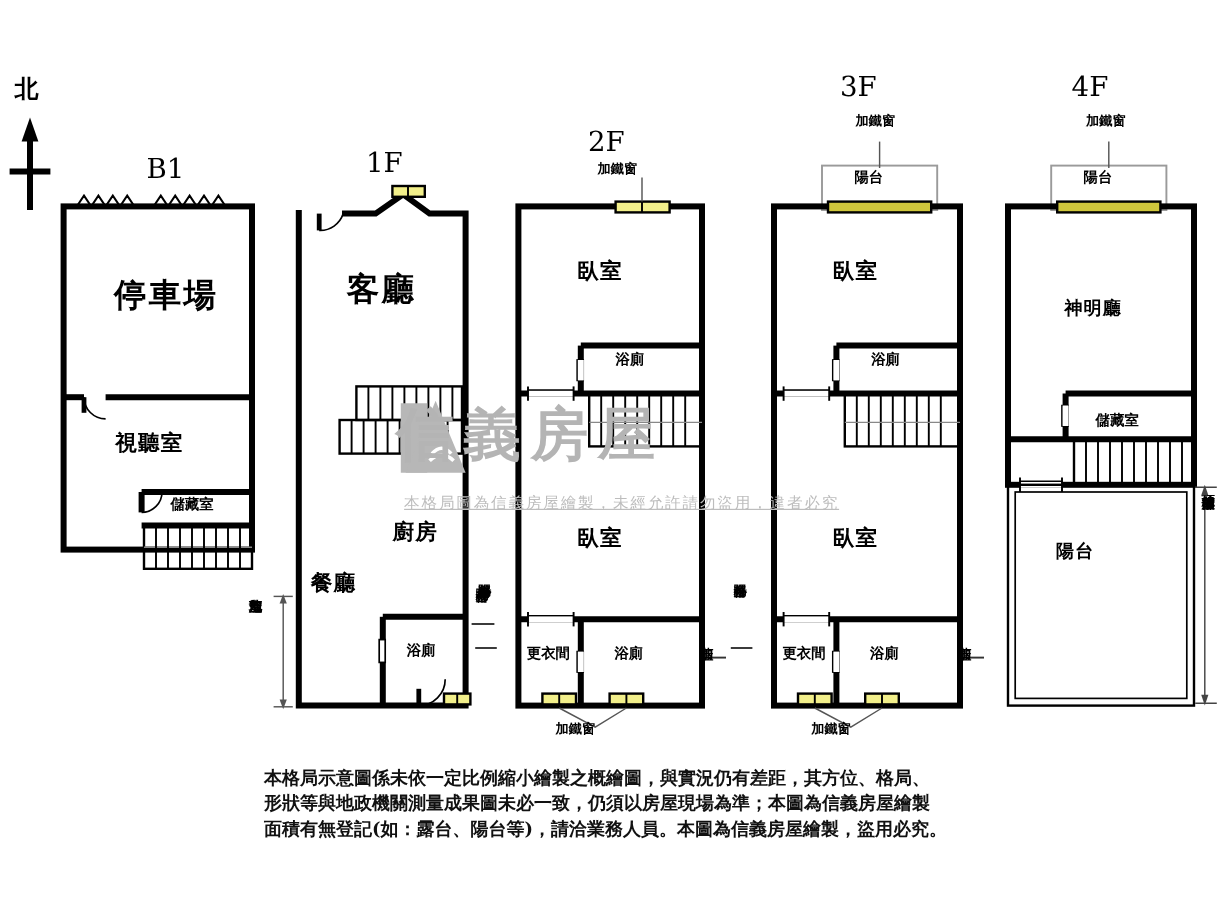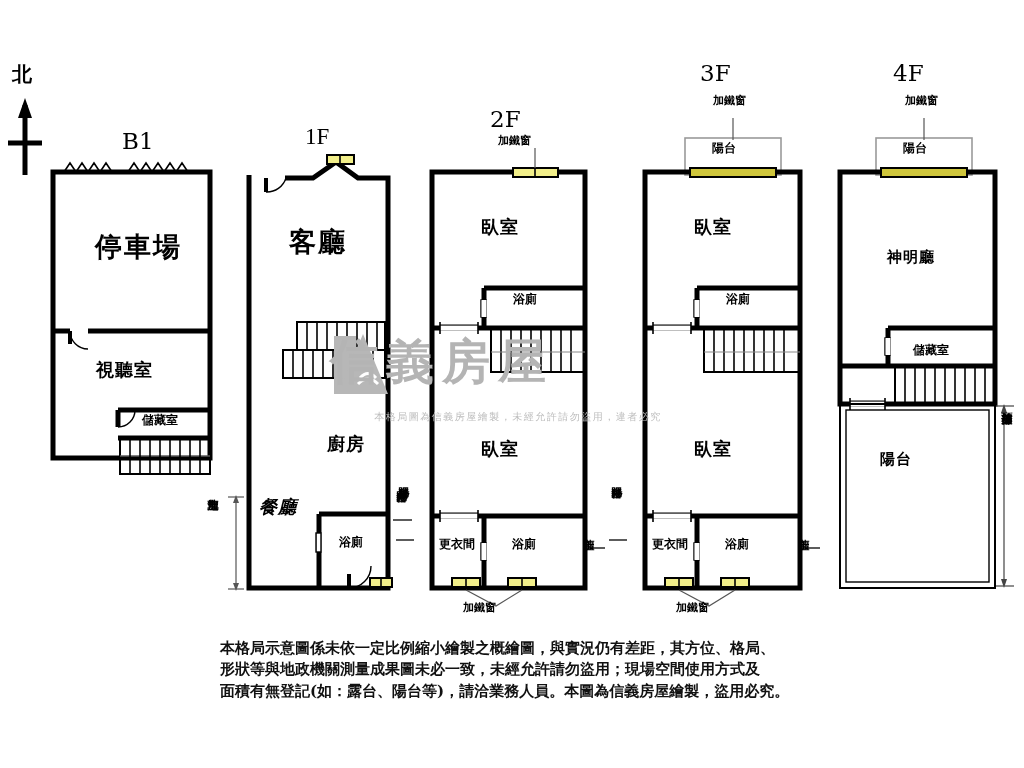--- a/index.html
+++ b/index.html
@@ -18,22 +18,22 @@
   .vert{writing-mode:vertical-rl;text-orientation:upright;}
   .compass{font-size:20px;font-family:"DejaVu Serif","Liberation Serif",serif;font-weight:bold;}
   #disclaimer{position:absolute;left:207px;top:638px;width:640px;
       font-family:"DejaVu Serif","Liberation Serif",serif;
       font-size:15px;line-height:1.42;color:#111;font-weight:bold;letter-spacing:0px;margin-left:13px;}
   #disclaimer div{white-space:nowrap;}
   #wm-text{position:absolute;left:330px;top:330px;width:380px;height:70px;
       color:#b4b4b4;font-size:48px;font-weight:bold;letter-spacing:8px;
       font-family:"DejaVu Sans","Liberation Sans",sans-serif;}
   #wm-sub{position:absolute;left:333px;top:410px;width:370px;
-      color:#bdbdbd;font-size:10px;letter-spacing:1.5px;text-align:center;
-      font-family:"DejaVu Sans","Liberation Sans",sans-serif;}
+      color:#bdbdbd;font-size:13px;letter-spacing:1.5px;text-align:center;
+      font-family:"DejaVu Sans","Liberation Sans",sans-serif;text-decoration:underline;}
   #wm-logo{position:absolute;left:330px;top:332px;width:66px;height:66px;}
 </style>
 </head>
 <body>
 
 <div id="stage">
 
   <svg class="plan" viewBox="0 0 1024 768">
     <defs>
       <g id="zig"></g>
@@ -278,24 +278,24 @@
   <div id="wm-sub">本格局圖為信義房屋繪製，未經允許請勿盜用，違者必究</div>
 
   <div class="lbl compass" style="left:12px;top:64px;">北</div>
 
   <div class="lbl floorname" style="left:122px;top:130px;">B1</div>
   <div class="lbl room-xl" style="left:95px;top:233px;">停車場</div>
   <div class="lbl room-lg" style="left:96px;top:361px;">視聽室</div>
   <div class="lbl room-sm" style="left:142px;top:414px;">儲藏室</div>
   <div class="lbl ann vert" style="left:207px;top:490px;height:100px;">空地加蓋</div>
 
-  <div class="lbl floorname" style="left:305px;top:125px;font-family:Liberation Serif, serif;">1F</div>
+  <div class="lbl floorname" style="left:305px;top:125px;">1F</div>
   <div class="lbl room-xl" style="left:289px;top:228px;">客廳</div>
   <div class="lbl room-lg" style="left:327px;top:435px;">廚房</div>
-  <div class="lbl room-lg" style="left:259px;top:498px;font-style:italic;">餐廳</div>
+  <div class="lbl room-lg" style="left:259px;top:478px;">餐廳</div>
   <div class="lbl room-sm" style="left:339px;top:536px;">浴廁</div>
   <div class="lbl ann vert" style="left:396px;top:482px;height:105px;">陽台外移</div>
 
   <div class="lbl floorname" style="left:490px;top:108px;">2F</div>
   <div class="lbl room-lg" style="left:481px;top:218px;">臥室</div>
   <div class="lbl room-sm" style="left:513px;top:293px;">浴廁</div>
   <div class="lbl room-lg" style="left:481px;top:440px;">臥室</div>
   <div class="lbl room-sm" style="left:439px;top:538px;">更衣間</div>
   <div class="lbl room-sm" style="left:512px;top:538px;">浴廁</div>
   <div class="lbl ann" style="left:498px;top:135px;">加鐵窗</div>
@@ -318,17 +318,17 @@
   <div class="lbl floorname" style="left:893px;top:62px;">4F</div>
   <div class="lbl room-sm" style="left:903px;top:142px;">陽台</div>
   <div class="lbl room-md" style="left:887px;top:250px;">神明廳</div>
   <div class="lbl room-sm" style="left:913px;top:344px;">儲藏室</div>
   <div class="lbl room-md" style="left:880px;top:452px;">陽台</div>
   <div class="lbl ann" style="left:905px;top:95px;">加鐵窗</div>
   <div class="lbl ann vert" style="left:1001px;top:404px;height:180px;">頂樓部分加蓋</div>
 
   <div id="disclaimer">
     <div>本格局示意圖係未依一定比例縮小繪製之概繪圖，與實況仍有差距，其方位、格局、</div>
-    <div>形狀等與地政機關測量成果圖未必一致，未經允許請勿盜用；現場空間使用方式及</div>
+    <div>形狀等與地政機關測量成果圖未必一致，仍須以房屋現場為準；本圖為信義房屋繪製</div>
     <div>面積有無登記(如：露台、陽台等)，請洽業務人員。本圖為信義房屋繪製，盜用必究。</div>
   </div>
 
 </div>
 
 </body></html>

